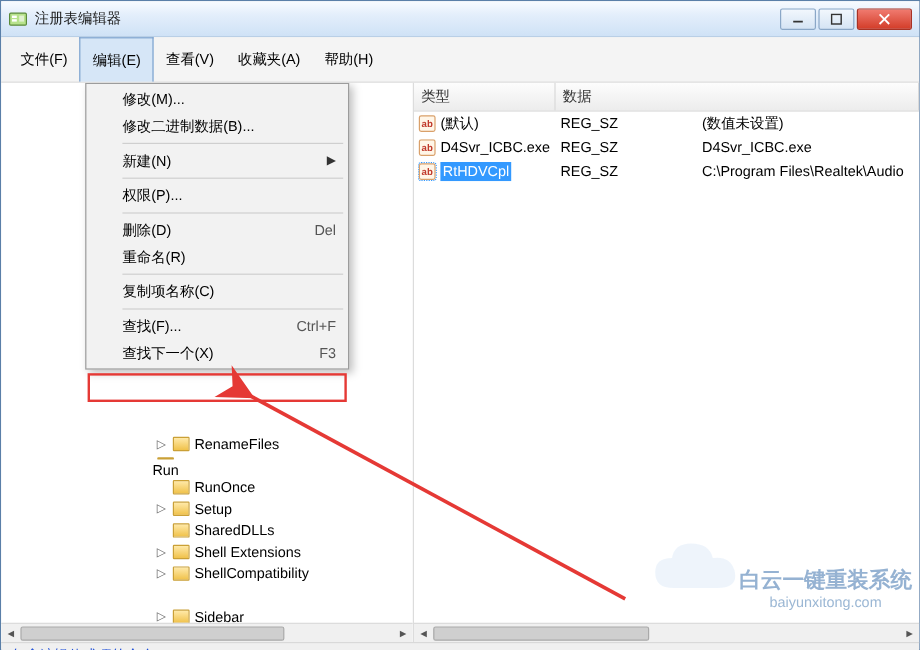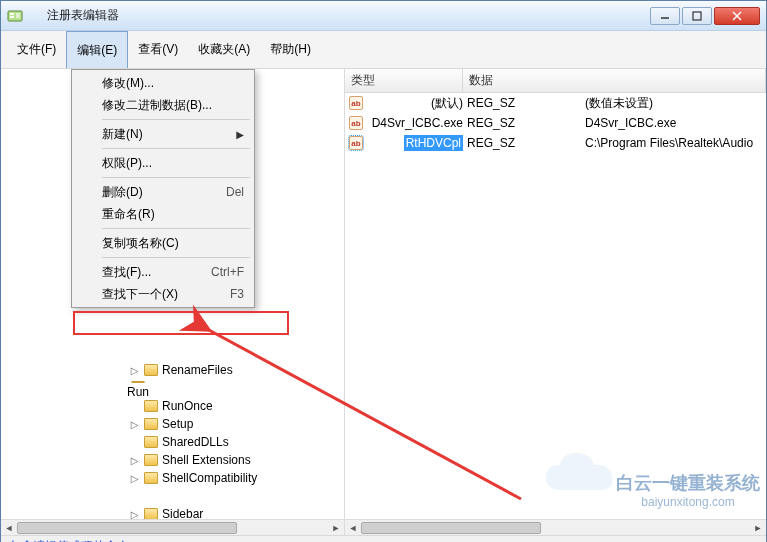--- a/index.html
+++ b/index.html
@@ -1,50 +1,50 @@
 <!DOCTYPE html>
 <html><head>
 <meta charset="utf-8">
 <style>
 * { box-sizing: border-box; margin: 0; padding: 0; font-family: "Microsoft YaHei", "SimSun", Tahoma, sans-serif; font-size: 12px; }
 body { background: #fff; overflow: hidden; }
 .window { width: 767px; height: 542px; position: relative; border: 1px solid #5a7fa8; background: #f0f0f0; }
 .titlebar { height: 30px; background: linear-gradient(to bottom, #f8fbff 0%, #e3eefb 40%, #cfe2f6 100%); display: flex; align-items: center; padding: 0 6px; border-bottom: 1px solid #b9cfe6; }
 .titlebar .icon { width: 16px; height: 16px; margin-right: 6px; }
-.titlebar .title { flex: 1; color: #1a1a1a; margin-left: 18px; }
+.titlebar .title { flex: 1; color: #1a1a1a; }
 .winbtns { display: flex; gap: 2px; }
 .winbtn { width: 30px; height: 18px; border: 1px solid #8aa7c7; border-radius: 2px; display: flex; align-items: center; justify-content: center; font-size: 10px; background: linear-gradient(to bottom,#f2f7fd,#d5e4f4); }
 .winbtn.close { background: linear-gradient(to bottom,#f07a6f,#d33d29); color: #fff; border-color:#a93224; width:46px; }
 .winbtn svg { display:block; }
 .menubar { height: 38px; background: #f4f4f4; display: flex; align-items: stretch; border-bottom: 1px solid #d9d9d9; padding-left: 6px; }
 .menuitem { padding: 0 10px; display: flex; align-items: center; cursor: default; }
 .menuitem.active { background: #d6e6f7; border: 1px solid #7da2ce; border-bottom: none; }
 .body { position: relative; height: calc(100% - 30px - 22px - 22px); background: #fff; display: flex; }
 .leftpane { width: 344px; border-right: 1px solid #dcdcdc; position: relative; overflow: hidden; }
 .rightpane { flex: 1; position: relative; overflow: hidden; }
 .listheader { height: 24px; background: linear-gradient(to bottom,#fdfdfd,#ececec); border-bottom: 1px solid #d9d9d9; display: flex; }
 .colhead { border-right: 1px solid #d9d9d9; display: flex; align-items: center; padding-left: 6px; color: #333; }
 .colhead.name { width: 118px; }
 .colhead.type { width: 118px; }
 .colhead.data { flex: 1; }
 .listbody { position: relative; }
 .listrow { height: 20px; display: flex; align-items: center; }
-.listrow .cell { padding-left: 4px; display: flex; align-items: center; gap: 4px; white-space: nowrap; overflow: hidden; justify-content: space-between; }
+.listrow .cell { padding-left: 4px; display: flex; align-items: center; gap: 4px; white-space: nowrap; overflow: hidden; }
 .listrow .cell.name { width: 118px; }
 .listrow .cell.type { width: 118px; }
 .listrow .cell.data { flex: 1; }
 .reg-icon { width: 14px; height: 14px; display:inline-flex; align-items:center; justify-content:center; font-size:8px; color:#c0392b; border:1px solid #d9a06a; background:#fff6e8; border-radius:2px; font-weight:bold;}
 .listrow.selected .cell.name span.txt { background:#3399ff; color:#fff; padding:1px 2px;}
 .listrow.selected .cell.name .reg-icon { outline:1px dotted #3399ff;}
 .tree { position:absolute; top:0; left:0; right:0; bottom:0; padding-top:4px;}
 .treeitem { height:18px; display:flex; align-items:center; gap:2px; white-space:nowrap;}
 .treeitem .expander { width:11px; height:11px; display:inline-flex; align-items:center; justify-content:center; color:#6a6a6a; font-size:10px; margin-right:2px;}
 .folder-icon { width:14px; height:12px; background:linear-gradient(to bottom,#ffe9a8,#f0c24b); border:1px solid #caa036; border-radius:1px; display:inline-block;}
 .treeitem .label { padding:0 2px; }
-.dropdown { position:absolute; top:0; left:70px; width:184px; background:#f2f2f2; border:1px solid #9c9c9c; box-shadow:3px 3px 7px rgba(0,0,0,.25); z-index:10; padding:2px;}
+.dropdown { position:absolute; top:0; left:70px; width:220px; background:#f2f2f2; border:1px solid #9c9c9c; box-shadow:3px 3px 7px rgba(0,0,0,.25); z-index:10; padding:2px;}
 .ddrow { height:22px; display:flex; align-items:center; padding:0 8px 0 28px; position:relative; }
 .ddrow .shortcut { margin-left:auto; color:#555;}
 .ddsep { height:1px; background:#cfcfcf; margin:3px 2px 3px 28px;}
 .ddrow .arrow { margin-left:auto; color:#333; font-size:10px;}
 .statusbar { height:22px; background:#f0f0f0; border-top:1px solid #d9d9d9; display:flex; align-items:center; padding-left:8px; color:#1d4ed8;}
 .hscroll { height:16px; background:#f0f0f0; border-top:1px solid #dcdcdc; position:relative;}
 .hscroll .thumb { position:absolute; top:2px; height:12px; background:#cfcfcf; border:1px solid #a9a9a9; border-radius:2px;}
 .hscroll .arrowbtn { position:absolute; top:0; width:16px; height:16px; display:flex; align-items:center; justify-content:center; font-size:9px; color:#555;}
 .red-arrow { position:absolute; z-index:30; pointer-events:none;}
 .watermark { position:absolute; right:6px; bottom:26px; color:rgba(137,170,205,.85); font-size:13px; text-align:center; line-height:1.2; z-index:2;}

